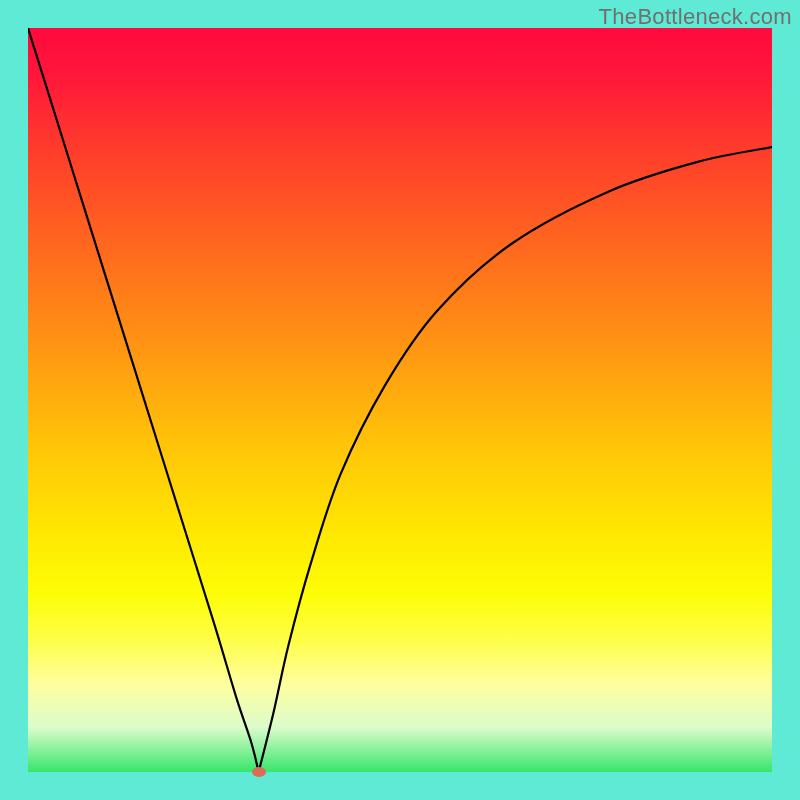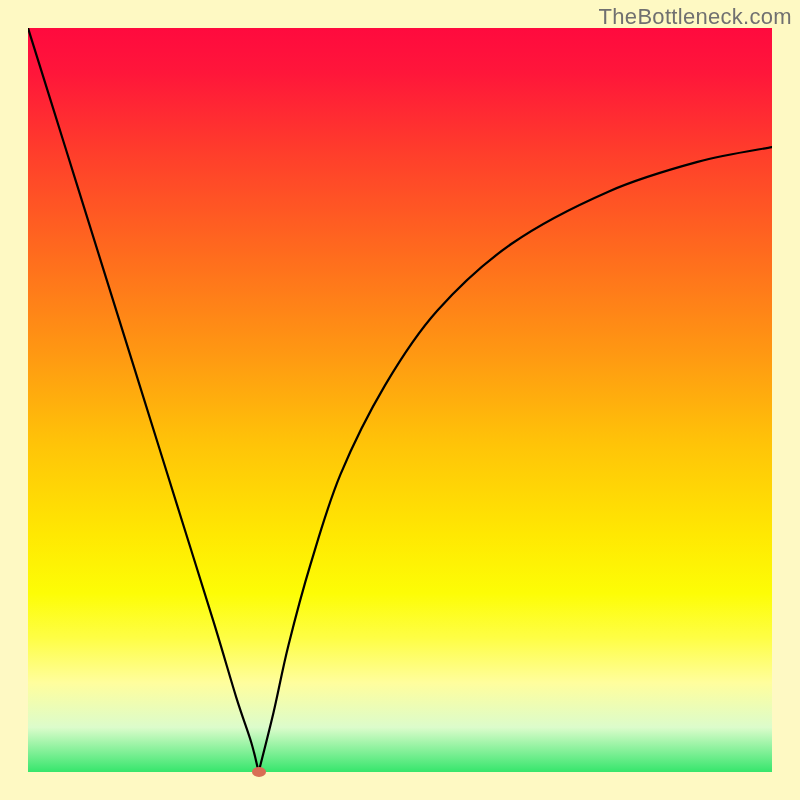--- a/index.html
+++ b/index.html
@@ -8,21 +8,21 @@
     width: 800px;
     height: 800px;
     overflow: hidden;
     background: #000;
     font-family: Arial, Helvetica, sans-serif;
   }
   .chart-container {
     position: relative;
     width: 800px;
     height: 800px;
-    background: #fef9c3;
+    background: #5eead4;
   }
   .plot-area {
     position: absolute;
     left: 28px;
     top: 28px;
     width: 744px;
     height: 744px;
     
     background: linear-gradient(
       to bottom,

